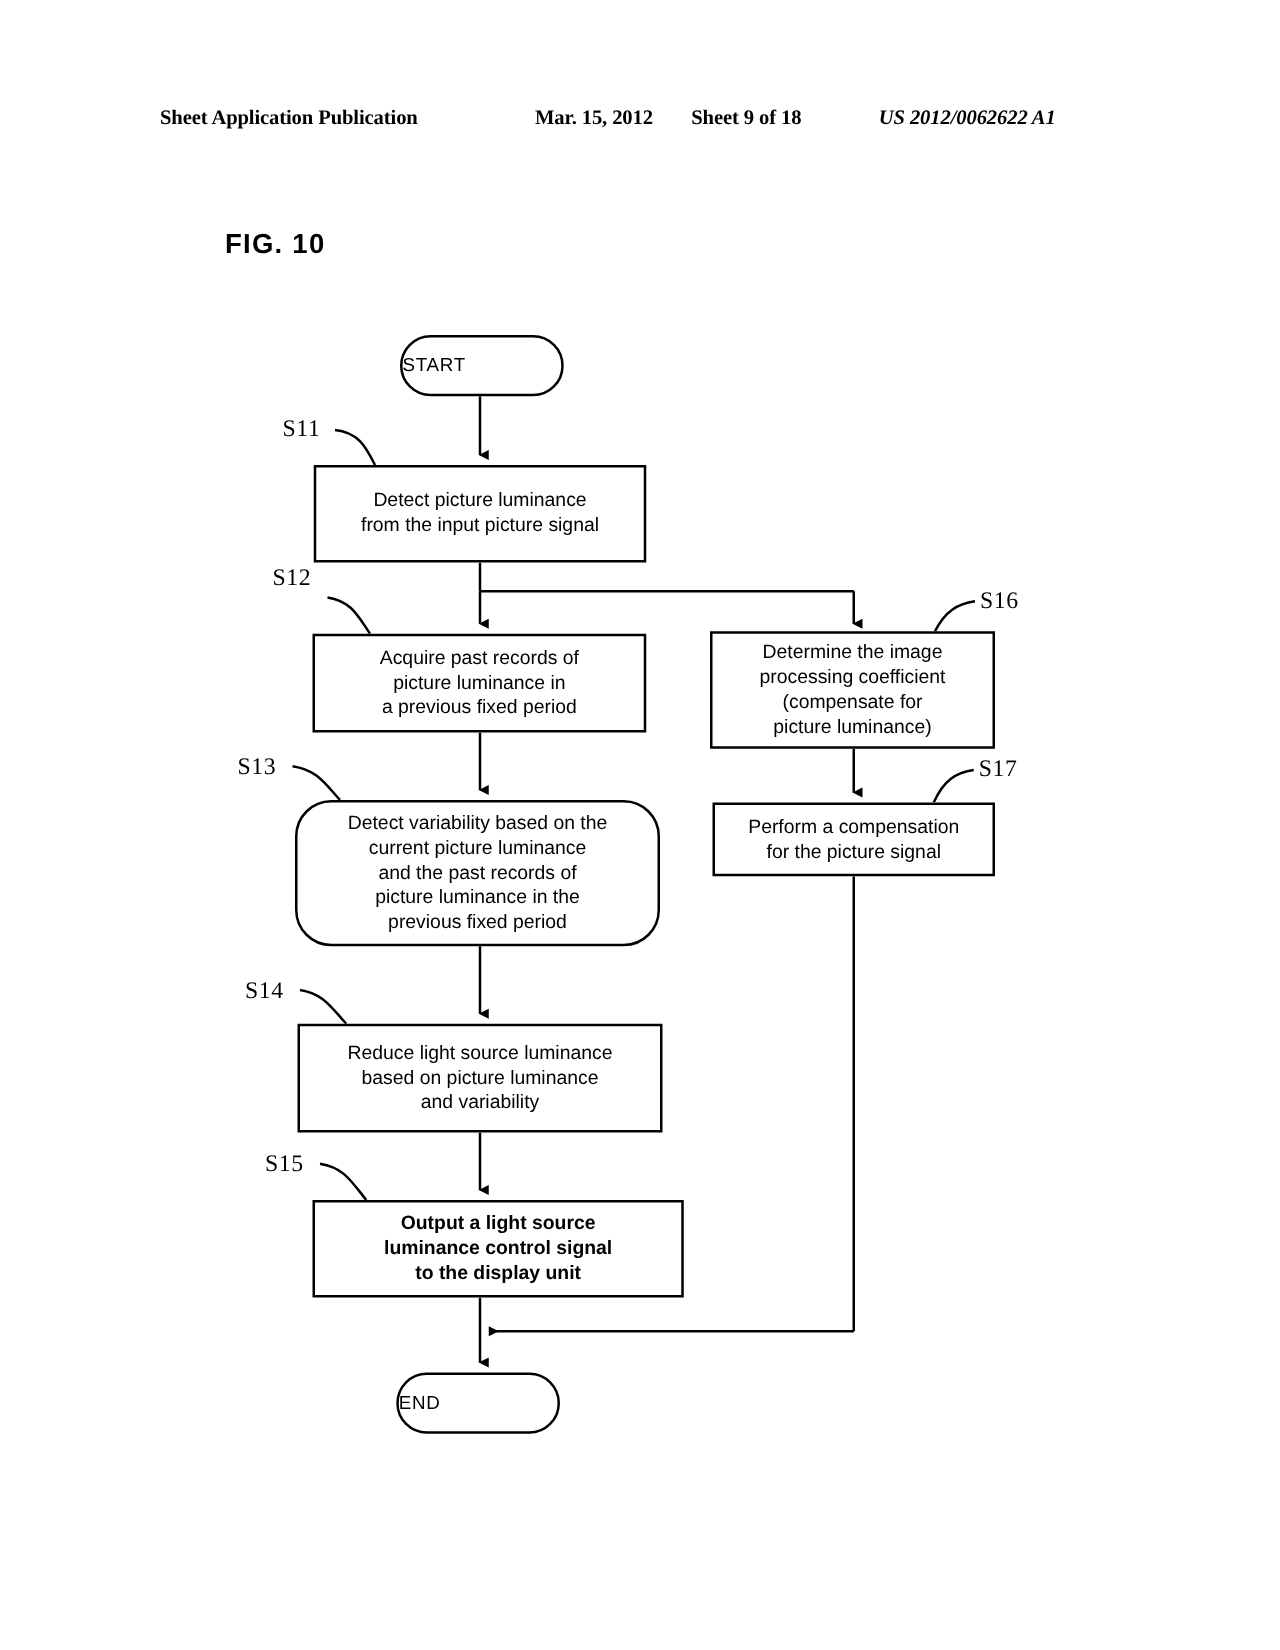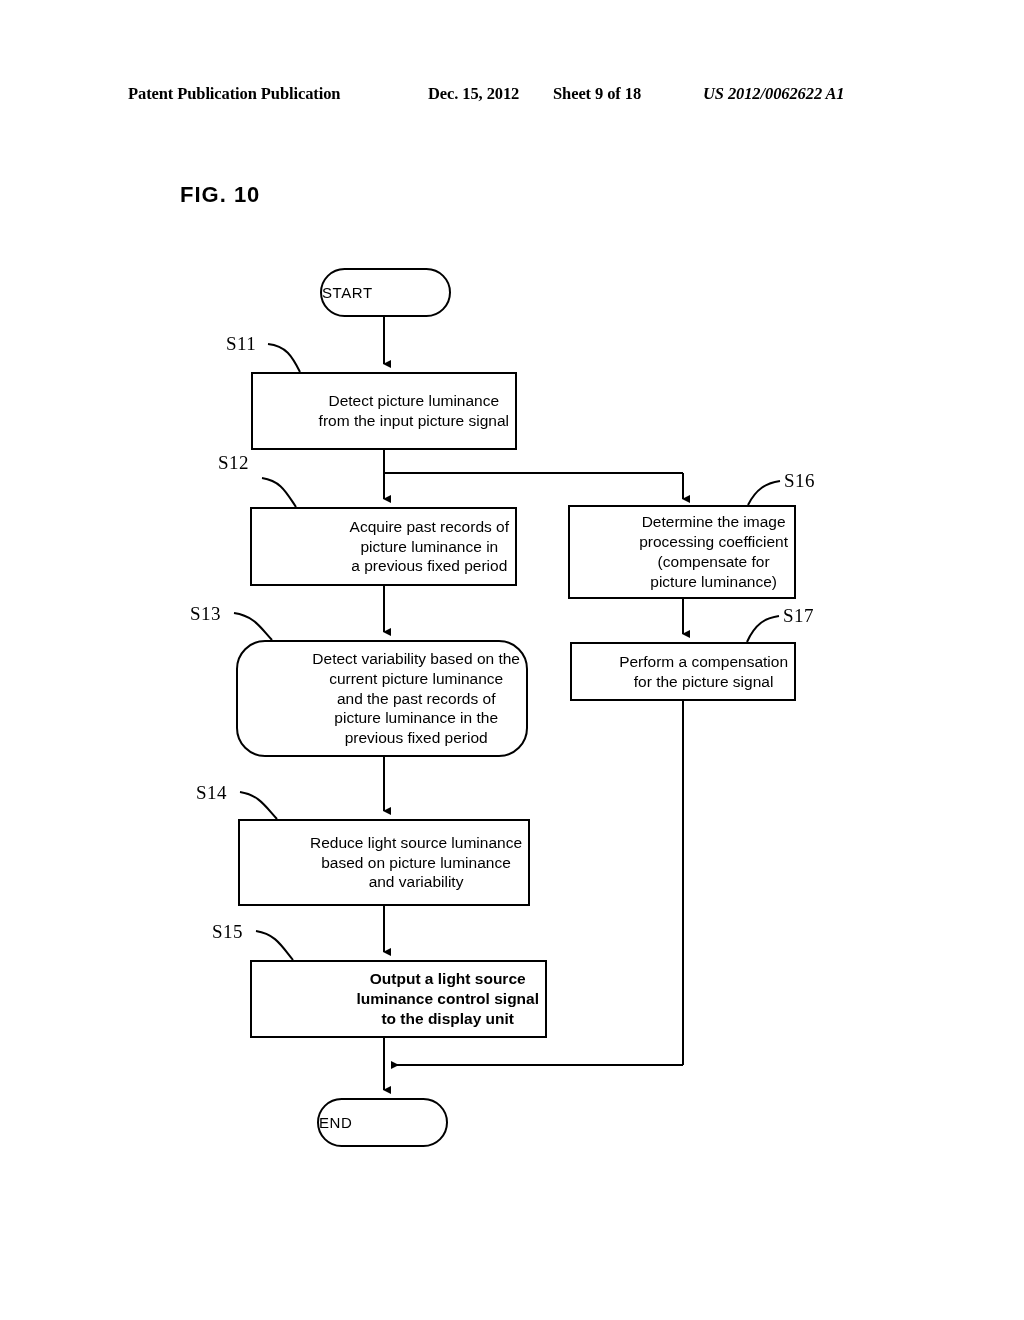--- a/index.html
+++ b/index.html
@@ -73,21 +73,21 @@
   #node-end   { left: 317px; top: 1098px; width: 131px; height: 49px; }
 
   
   .process {
     position: absolute;
     box-sizing: border-box;
     border: 2px solid #000;
     background: #fff;
     display: flex;
     align-items: center;
-    justify-content: flex-end;
+    justify-content: center;
     text-align: center;
     font-size: 15.5px;
     line-height: 1.28;
     padding: 2px 6px;
   }
   #node-s11 { left: 251px; top: 372px;  width: 266px; height: 78px; }
   #node-s12 { left: 250px; top: 507px;  width: 267px; height: 79px; }
   #node-s13 { left: 236px; top: 640px;  width: 292px; height: 117px; border-radius: 29px; }
   #node-s14 { left: 238px; top: 819px;  width: 292px; height: 87px; }
   #node-s15 { left: 250px; top: 960px;  width: 297px; height: 78px; font-weight: bold; }
@@ -107,22 +107,22 @@
   #label-s13 { left: 190px; top: 603px; }
   #label-s14 { left: 196px; top: 782px; }
   #label-s15 { left: 212px; top: 921px; }
   #label-s16 { left: 784px; top: 470px; }
   #label-s17 { left: 783px; top: 605px; }
 </style>
 </head>
 <body>
 
 <div class="page-header">
-  <span class="h-pub">Patent Publication Publication</span>
-  <span class="h-date">Dec. 15, 2012</span>
+  <span class="h-pub">Sheet Application Publication</span>
+  <span class="h-date">Mar. 15, 2012</span>
   <span class="h-sheet">Sheet 9 of 18</span>
   <span class="h-docid">US 2012/0062622 A1</span>
 </div>
 
 <div class="fig-label">FIG. 10</div>
 
 <svg id="flow-canvas" viewBox="0 0 1024 1320" xmlns="http://www.w3.org/2000/svg">
   <defs>
     <marker id="arrowDown" markerWidth="10" markerHeight="10" refX="5" refY="8" orient="auto" markerUnits="userSpaceOnUse">
       <path d="M1,1 L9,1 L5,9 Z" fill="#000"></path>

